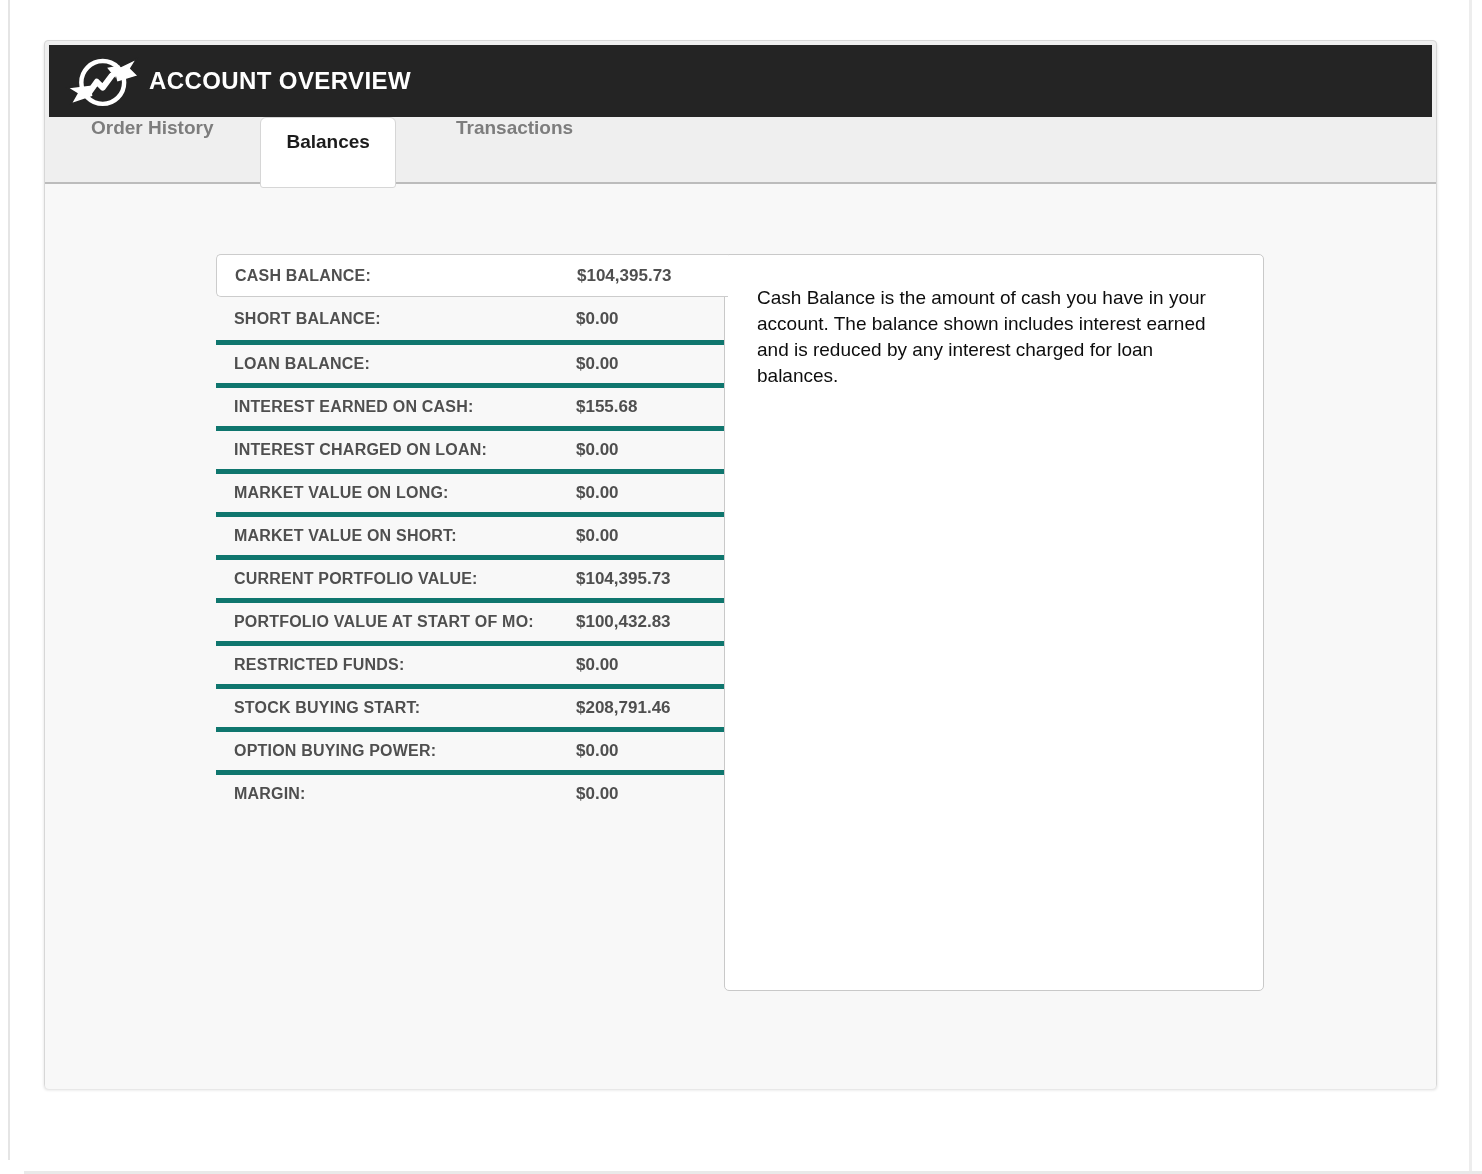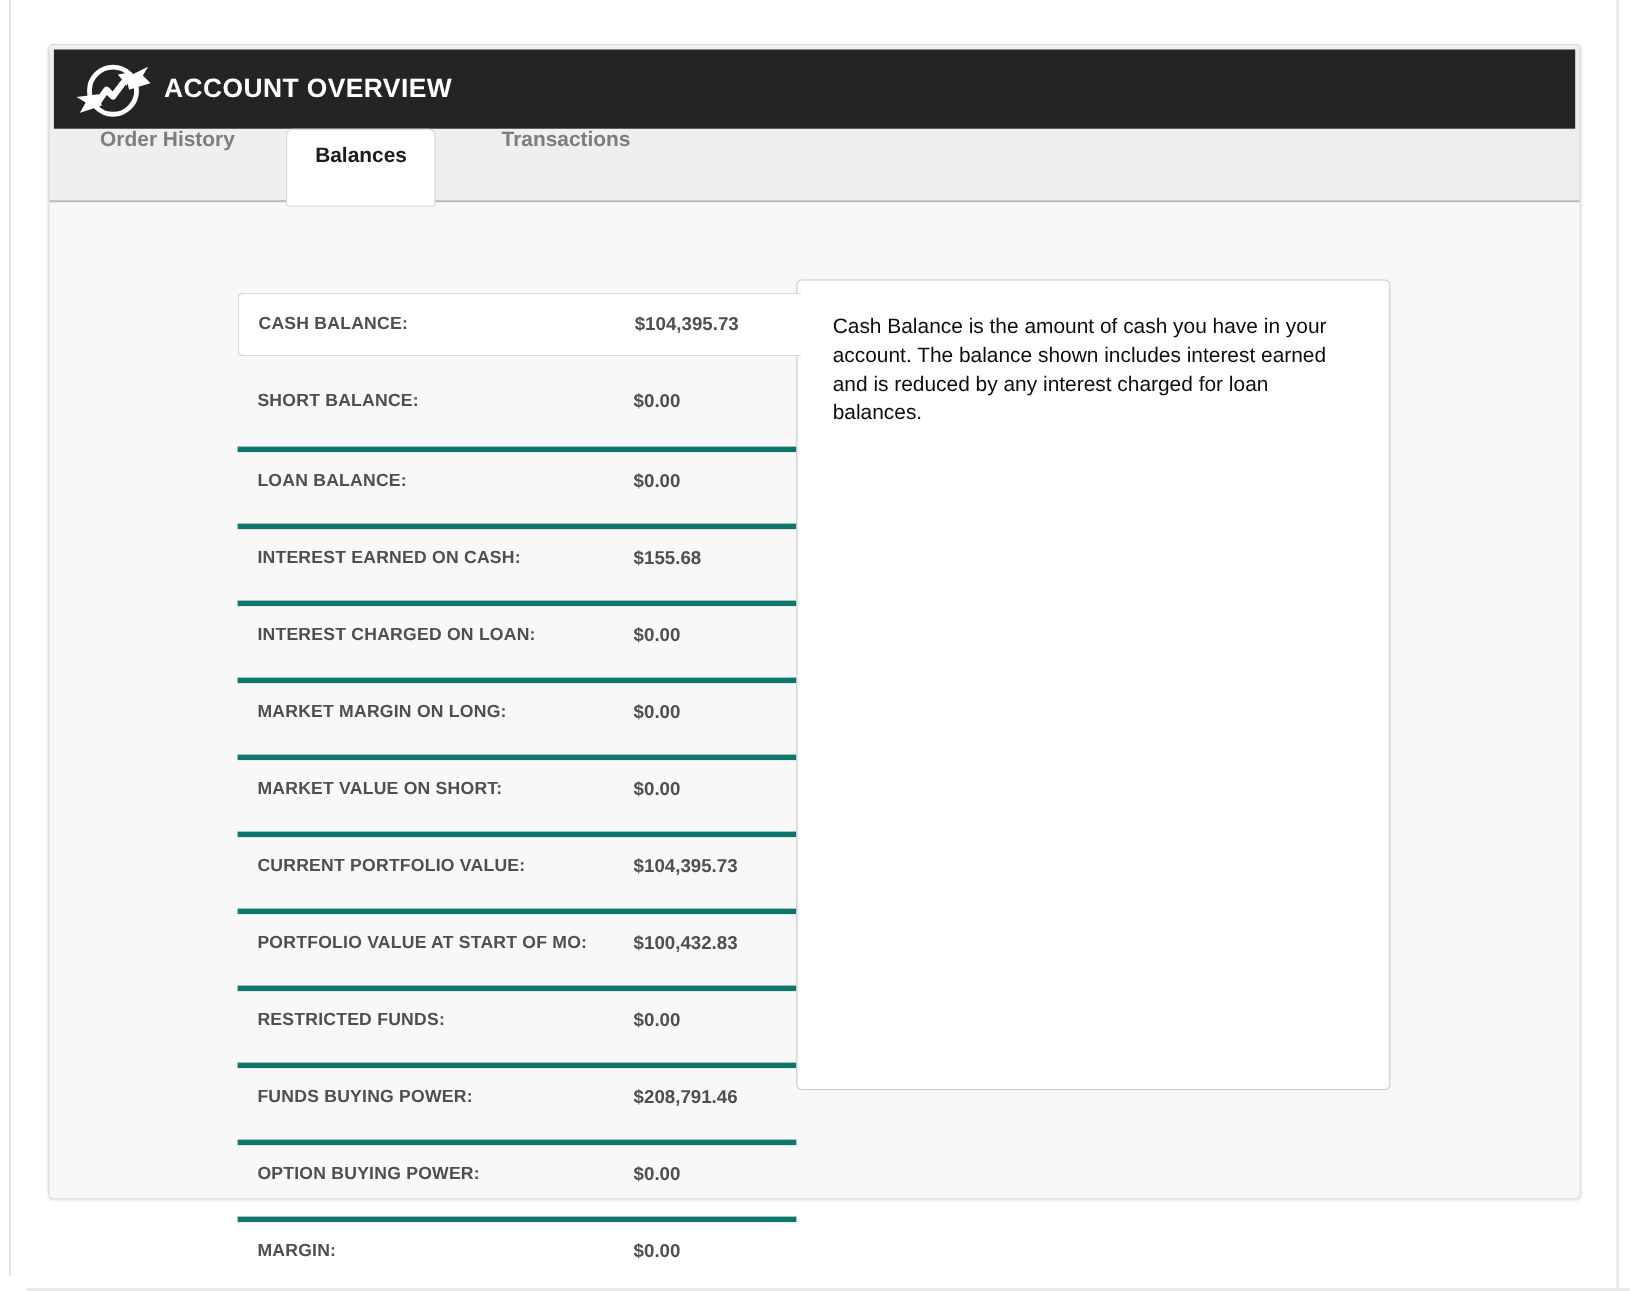--- a/index.html
+++ b/index.html
@@ -53,22 +53,22 @@
 
   
   .content {
     position:absolute; left:0; top:143px; width:100%; height:905px;
     background:#f8f8f8; border-radius:0 0 4px 4px;
   }
 
   
   .rows { position:absolute; left:171px; top:70px; width:508px; }
   .row {
-    height:58px; box-sizing:border-box; position:relative;
-    display:flex; align-items:center; padding-left:18px; cursor:pointer;margin-top:12px;
+    height:43px; box-sizing:border-box; position:relative;
+    display:flex; align-items:center; padding-left:18px; cursor:pointer;
   }
   .row + .row { border-top:5px solid #0f766e; }
   .row.selected + .row { border-top:none; }
   .row .lbl {
     font-size:16px; font-weight:bold; color:#4f4f4f; letter-spacing:0.2px;
   }
   .row .val {
     position:absolute; left:360px; font-size:17px; color:#4f4f4f;font-weight:bold;
   }
   .row.selected {
@@ -136,41 +136,41 @@
       </div>
         <div class="row">
         <span class="lbl">INTEREST EARNED ON CASH:</span>
         <span class="val">$155.68</span>
       </div>
         <div class="row">
         <span class="lbl">INTEREST CHARGED ON LOAN:</span>
         <span class="val">$0.00</span>
       </div>
         <div class="row">
-        <span class="lbl">MARKET MARGIN ON LONG:</span>
+        <span class="lbl">MARKET VALUE ON LONG:</span>
         <span class="val">$0.00</span>
       </div>
         <div class="row">
         <span class="lbl">MARKET VALUE ON SHORT:</span>
         <span class="val">$0.00</span>
       </div>
         <div class="row">
         <span class="lbl">CURRENT PORTFOLIO VALUE:</span>
         <span class="val">$104,395.73</span>
       </div>
         <div class="row">
         <span class="lbl">PORTFOLIO VALUE AT START OF MO:</span>
         <span class="val">$100,432.83</span>
       </div>
         <div class="row">
         <span class="lbl">RESTRICTED FUNDS:</span>
         <span class="val">$0.00</span>
       </div>
         <div class="row">
-        <span class="lbl">FUNDS BUYING POWER:</span>
+        <span class="lbl">STOCK BUYING START:</span>
         <span class="val">$208,791.46</span>
       </div>
         <div class="row">
         <span class="lbl">OPTION BUYING POWER:</span>
         <span class="val">$0.00</span>
       </div>
         <div class="row">
         <span class="lbl">MARGIN:</span>
         <span class="val">$0.00</span>
       </div>

